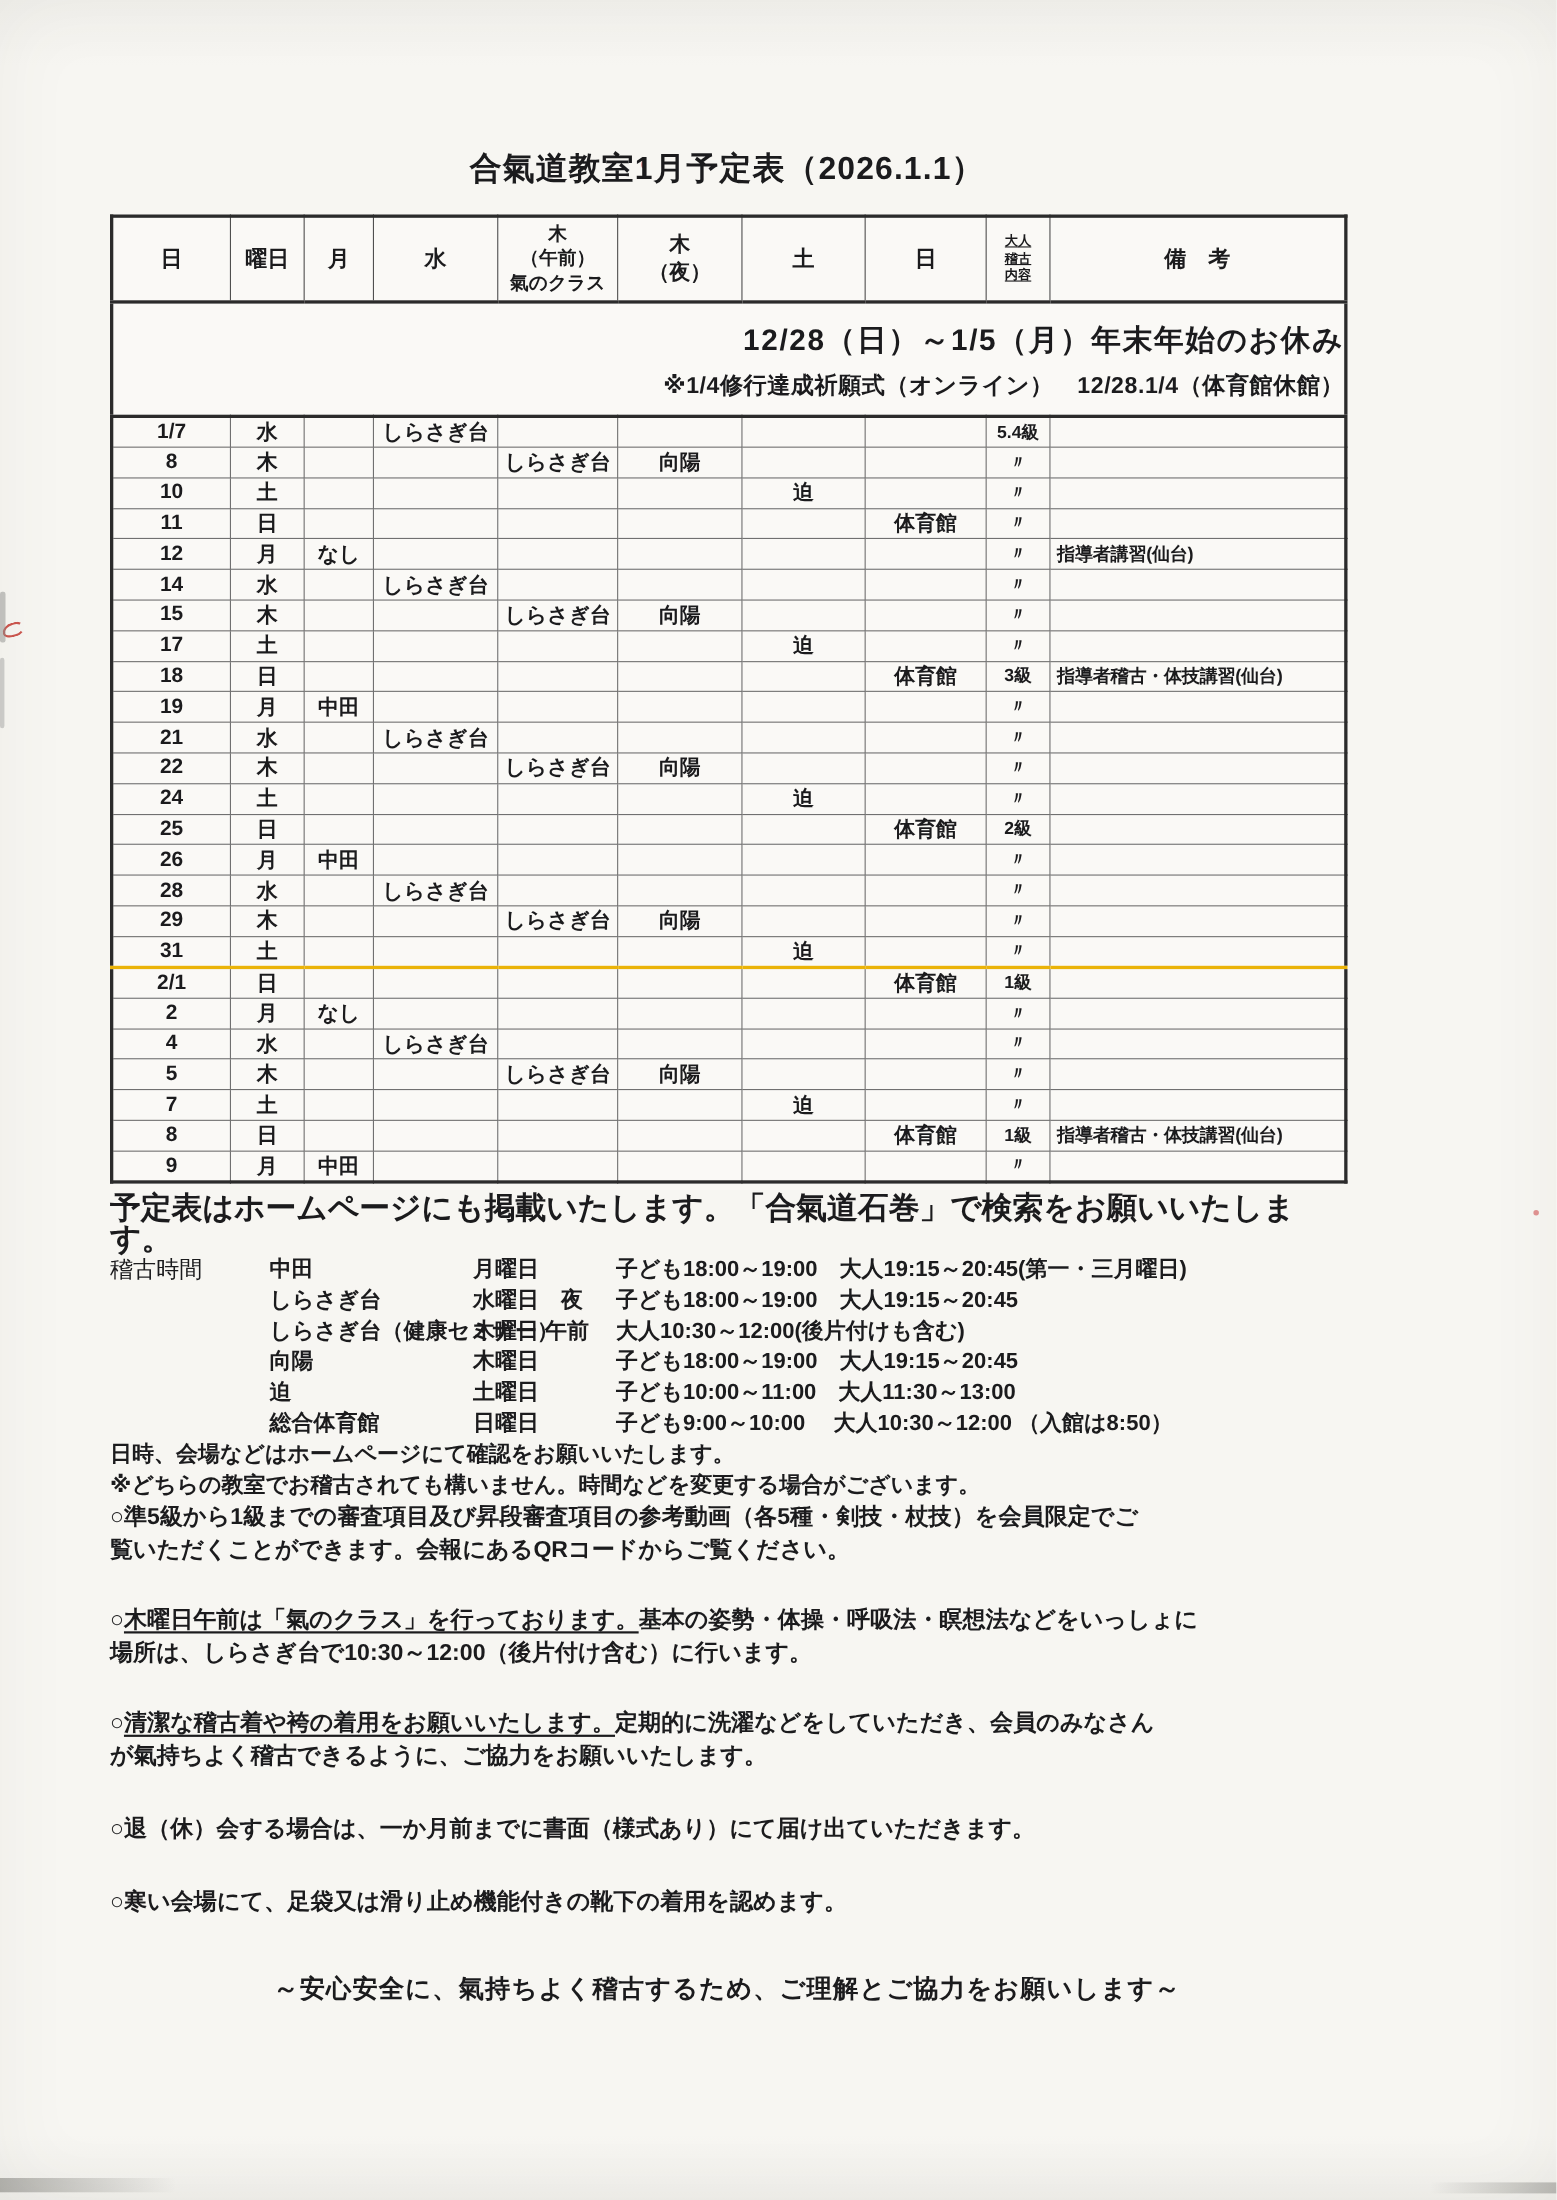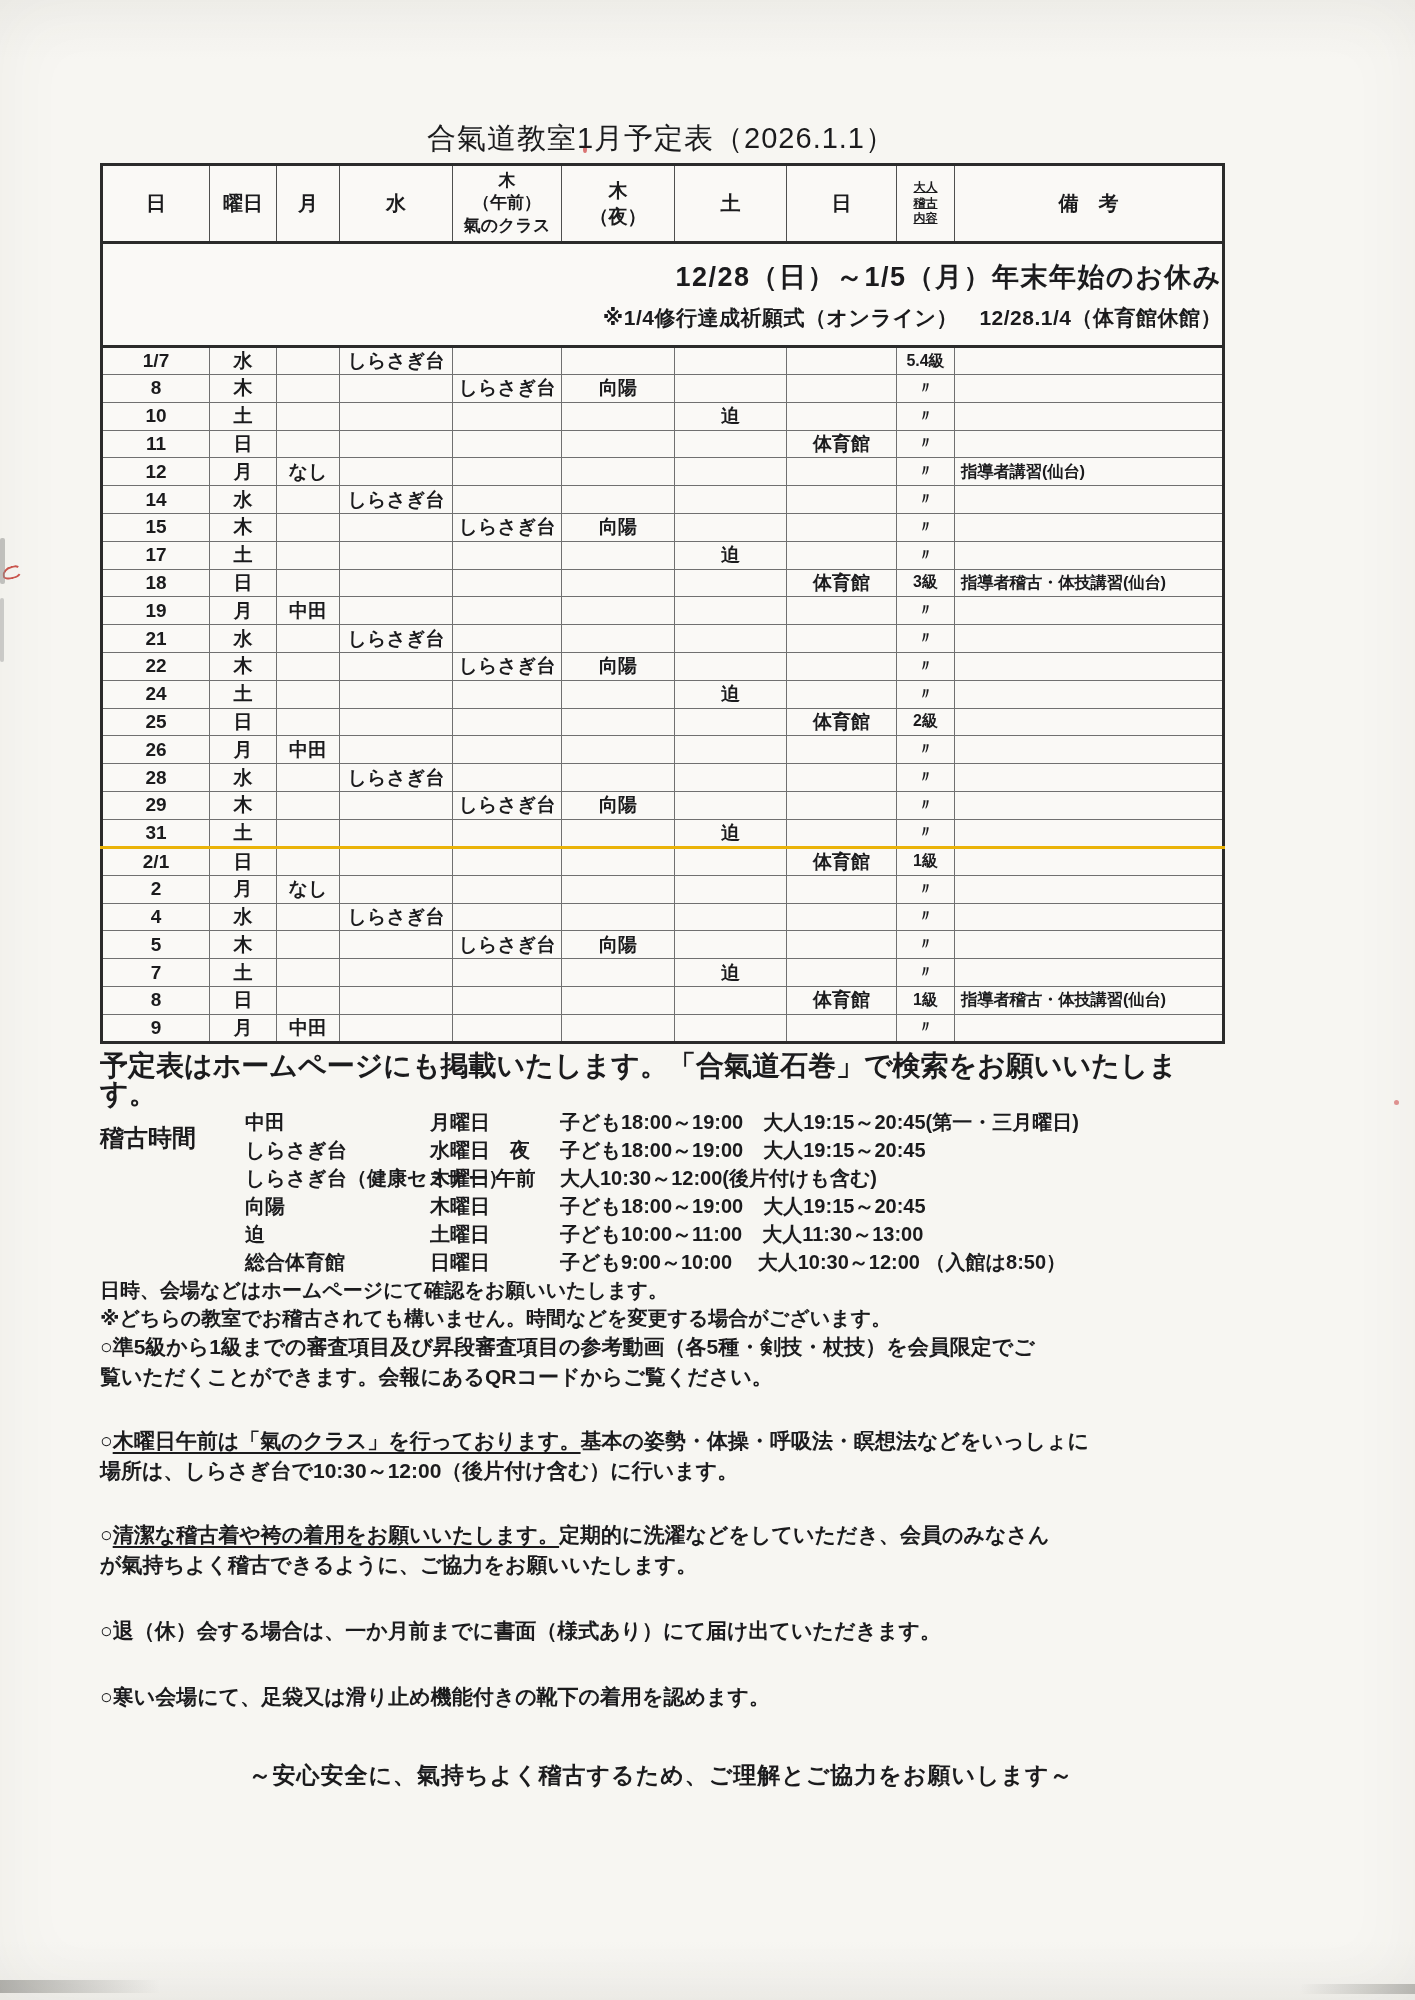--- a/index.html
+++ b/index.html
@@ -5,38 +5,38 @@
   html,body{margin:0;padding:0;}
   body{
     width:1415px;height:2000px;position:relative;overflow:hidden;
     background:linear-gradient(180deg,#f2f1ed 0%,#f7f6f2 3%,#f7f6f2 97%,#f0efeb 100%);
     box-shadow:inset 0 0 70px rgba(80,80,70,.06);
     font-family:"Liberation Sans","DejaVu Sans",sans-serif;
     color:#1b1b1d;
     -webkit-font-smoothing:antialiased;
   }
   .sheet{position:absolute;left:100px;top:120px;width:1122px;}
-  .title{font-size:29px;font-weight:400;text-align:center;letter-spacing:1px;line-height:36px;height:43px;margin:0;}
+  .title{font-size:29px;font-weight:700;text-align:center;letter-spacing:1px;line-height:36px;height:43px;margin:16px;}
   table.schedule{border-collapse:collapse;table-layout:fixed;width:1122px;border:3px solid #2b2b2b;background:rgba(255,255,255,.35);}
   thead th{border:1px solid #4f4f4f;border-bottom:3px solid #2b2b2b;font-weight:700;vertical-align:middle;padding:2px 0;height:71px;font-size:20px;text-align:center;}
   thead th.h4{font-size:17px;line-height:1.3;}
   thead th.h5{font-size:19px;line-height:1.35;}
   thead th.h8{font-size:12px;line-height:1.3;text-decoration:underline;}
   td.notice-cell{height:101px;border-bottom:3px solid #2b2b2b;text-align:right;vertical-align:middle;padding:0;}
   .notice1{font-size:27px;font-weight:700;letter-spacing:1.5px;margin-top:2px;}
   .notice2{font-size:21px;font-weight:700;margin-top:9px;padding-left:78px;letter-spacing:.5px;}
   tbody tr.data{height:27.8px;}
   tbody tr.data td{border:1px solid #707070;border-top:1px solid #5c5c5c;text-align:center;font-size:19px;font-weight:600;padding:0;overflow:hidden;white-space:nowrap;vertical-align:middle;}
   tbody tr.data td.c8{font-size:16px;}
   tbody tr.data td.c9{text-align:left;padding-left:6px;font-size:16.5px;letter-spacing:-.3px;}
   tbody tr.month-end td{border-bottom:3px solid #eab308;}
   .below{margin-top:8px;}
   .hp-line{font-size:28px;line-height:28px;font-weight:600;}
   .times{position:relative;}
-  .times-label{position:absolute;left:0;top:16px;font-size:24px;line-height:28px;font-weight:700;}
+  .times-label{position:absolute;left:0;top:1px;font-size:21px;line-height:28px;font-weight:400;}
   .times-rows{margin-left:145px;}
   .times-row{display:flex;font-size:20px;line-height:28px;font-weight:600;}
   .t-place{width:185px;flex-shrink:0;min-width:185px;white-space:nowrap;}
   .t-day{width:130px;flex-shrink:0;min-width:130px;white-space:nowrap;}
   .t-times{flex:1;white-space:nowrap;}
   .note-line{font-size:20px;line-height:28px;font-weight:600;}
   .paras .para{margin-top:34px;}
   .paras .para:nth-child(1){margin-top:0;}
   .paras .para:nth-child(4){margin-top:36px;}
   .paras .para:nth-child(5){margin-top:36px;}

